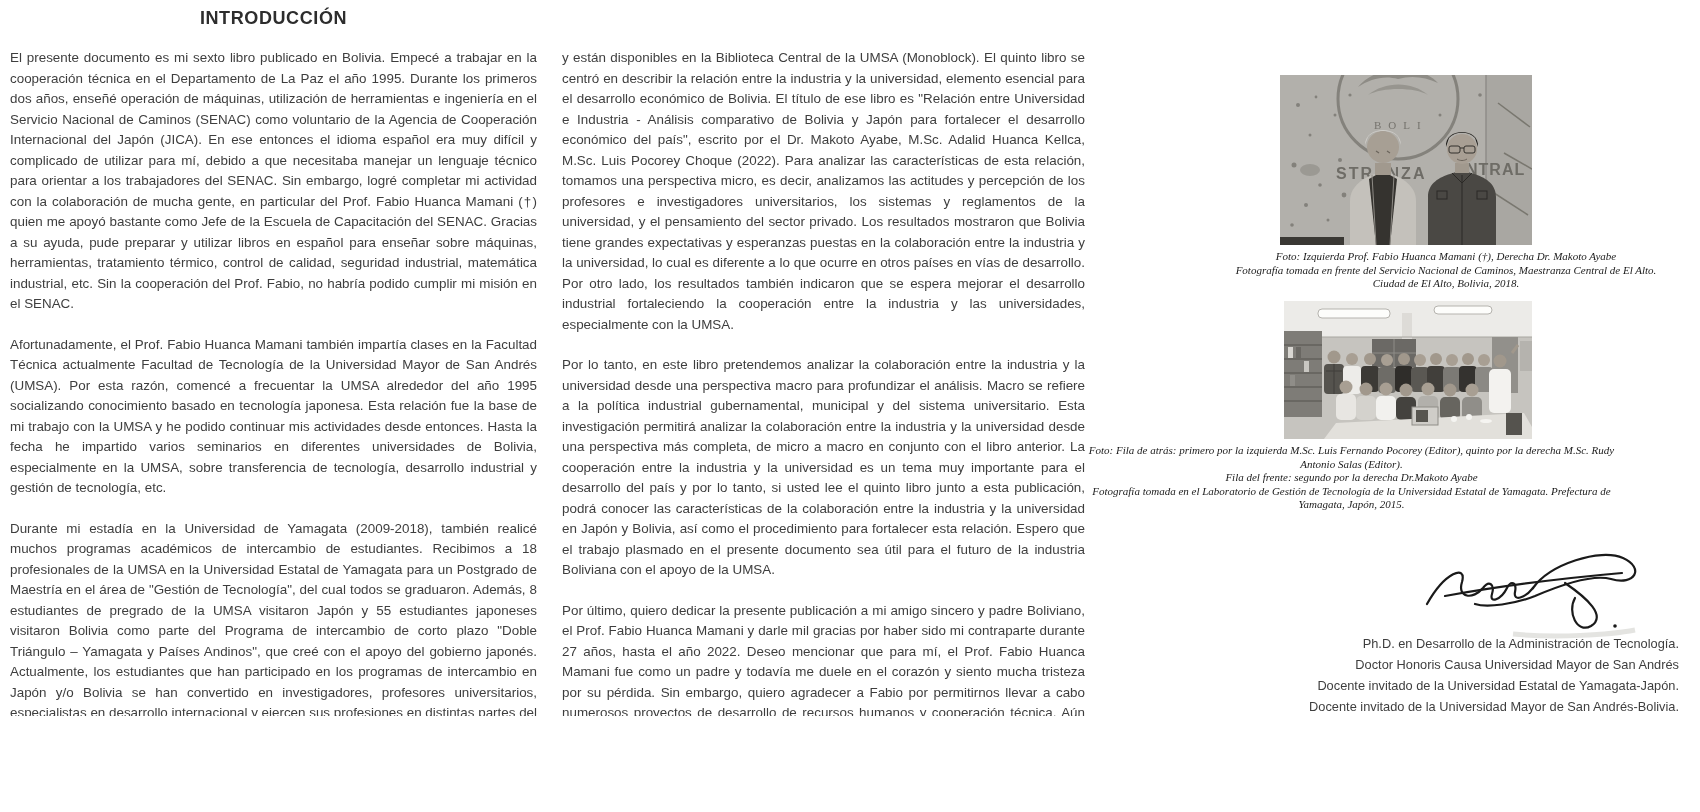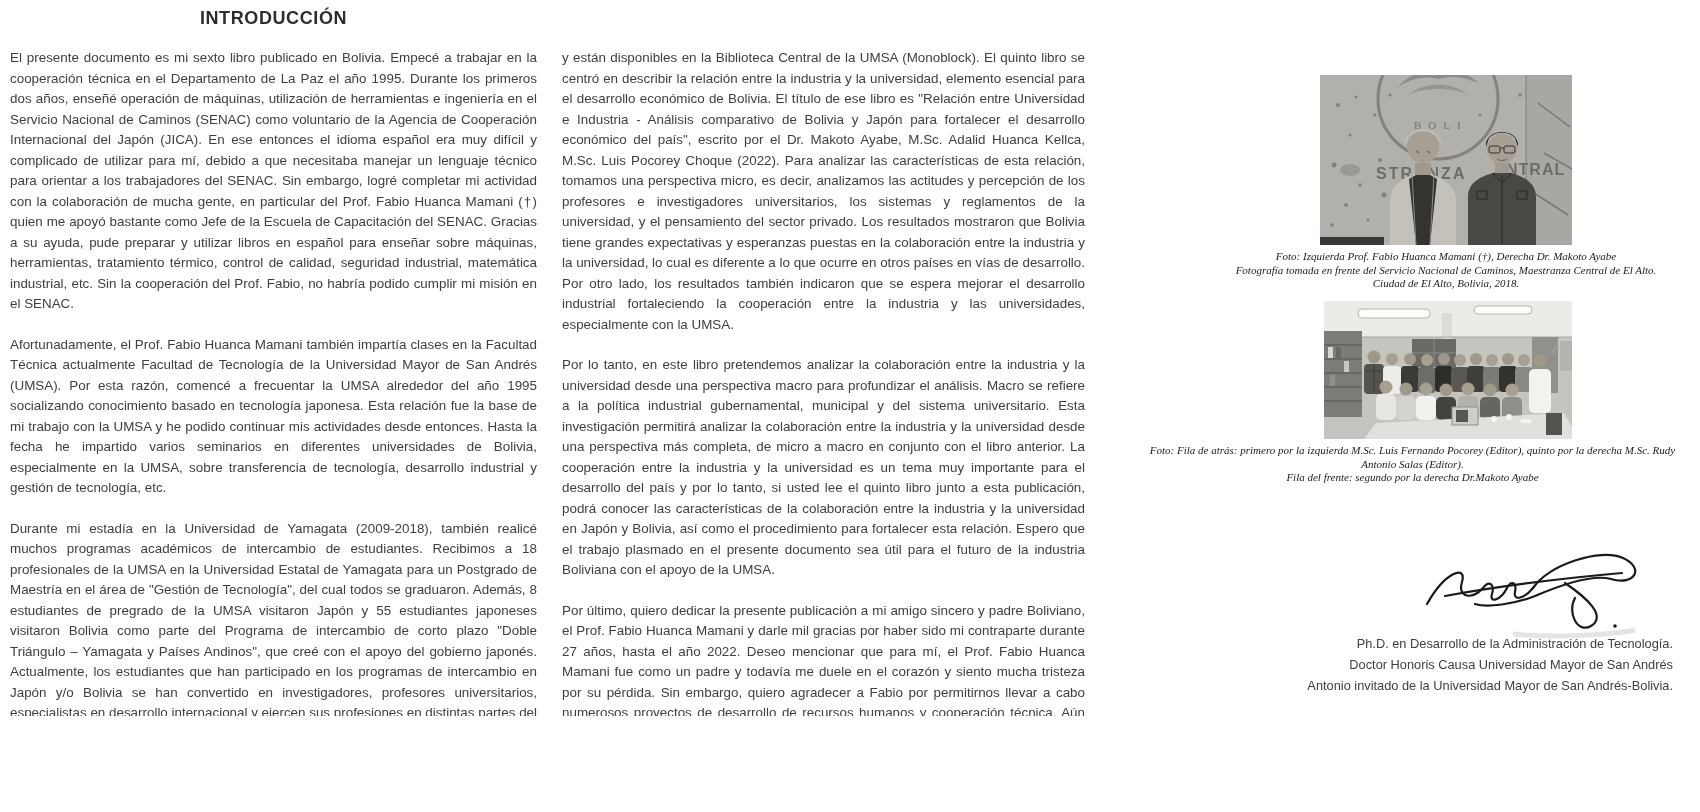--- a/index.html
+++ b/index.html
@@ -6,29 +6,29 @@
   .page{position:relative;width:1700px;height:716px;background:#ffffff;overflow:hidden;
         font-family:"Liberation Sans","DejaVu Sans",sans-serif;color:#3e3e3e;}
   .title{position:absolute;left:10px;top:8px;width:527px;margin:0;text-align:center;
          font-size:18px;font-weight:bold;letter-spacing:.6px;color:#2d2d2d;}
   .col{position:absolute;top:48px;font-size:13.4px;line-height:20.5px;}
   .col-left{left:10px;width:527px;}
   .col-mid{left:562px;width:523px;}
   .para{margin:0 0 20px 0;text-align:justify;}
   .para.no-gap{margin-top:-20px;}
   .para:last-child{margin-bottom:0;}
-  .photo{position:absolute;line-height:0;margin-left:40px;}
+  .photo{position:absolute;line-height:0;}
   .photo1{left:1280px;top:75px;}
   .photo2{left:1284px;top:301px;}
   .caption{position:absolute;font-family:"Liberation Serif","DejaVu Serif",serif;
            font-style:italic;font-size:11px;line-height:13.5px;text-align:center;color:#1b1b1b;}
   .caption1{left:1186px;top:250px;width:520px;}
-  .caption2{left:1140px;top:444px;width:545px;}
+  .caption2{left:1079px;top:444px;width:545px;}
   .signature{position:absolute;left:1415px;top:538px;line-height:0;}
-  .rightblock{position:absolute;right:27px;width:620px;text-align:right;
+  .rightblock{position:absolute;right:21px;width:620px;text-align:right;
               font-size:12.8px;line-height:21px;color:#3e3e3e;}
   .credentials{top:633px;}
   .closing{top:761px;}
 </style>
 </head>
 <body>
 
 <div class="page">
 
   <h1 class="title">INTRODUCCIÓN</h1>
@@ -181,39 +181,41 @@
       <circle cx="170" cy="118" r="3" fill="#f5f4f1"></circle>
         <circle cx="185" cy="116" r="3" fill="#f5f4f1"></circle>
       <ellipse cx="202" cy="120" rx="6" ry="2" fill="#f5f4f1"></ellipse>
       <rect x="222" y="112" width="16" height="22" fill="#55534e"></rect>
     </svg>
   </div>
 
   <div class="caption caption2">
     <div>Foto: Fila de atrás: primero por la izquierda M.Sc. Luis Fernando Pocorey (Editor), quinto por la derecha  M.Sc. Rudy Antonio Salas (Editor).</div>
     <div>Fila del frente: segundo por la derecha Dr.Makoto Ayabe</div>
+    <div>Fotografía tomada en el Laboratorio de Gestión de Tecnología de la Universidad Estatal de Yamagata. Prefectura de Yamagata, Japón, 2015.</div>
   </div>
 
   <div class="signature">
     <svg width="235" height="105" viewBox="0 0 235 105">
       <path d="M98,96 C140,100 195,97 220,92" stroke="#d8d8d4" stroke-width="5" fill="none" opacity="0.7"></path>
       <g stroke="#1a1a1a" stroke-width="2.2" fill="none" stroke-linecap="round">
         <path d="M12,66 C30,34 52,26 47,44 C42,60 58,62 68,50 C74,42 80,46 77,56 C74,66 86,62 92,50 C96,42 102,44 100,54 C98,64 110,60 118,50"></path>
         <path d="M118,50 C135,26 185,10 208,20 C230,30 220,48 196,41 C178,36 148,46 120,58 C100,66 72,70 60,66"></path>
         <path d="M30,58 C80,49 150,40 207,35"></path>
         <path d="M150,45 C172,60 192,78 176,88 C162,96 152,74 160,60"></path>
       </g>
       <circle cx="200" cy="88" r="1.8" fill="#1a1a1a"></circle>
     </svg>
   </div>
 
   <div class="rightblock credentials">
     <div>Ph.D. en Desarrollo de la Administración de Tecnología.</div>
     <div>Doctor Honoris Causa Universidad Mayor de San Andrés</div>
-    <div>Antonio invitado de la Universidad Mayor de San Andrés-Bolivia.</div>
+    <div>Docente invitado de la Universidad Estatal de Yamagata-Japón.</div>
+    <div>Docente invitado de la Universidad Mayor de San Andrés-Bolivia.</div>
   </div>
 
   <div class="rightblock closing">
     <div>Desde la Prefectura de Oita, Japón.</div>
     <div>Junio de 2023.</div>
   </div>
 
 </div>
 
 </body></html>

